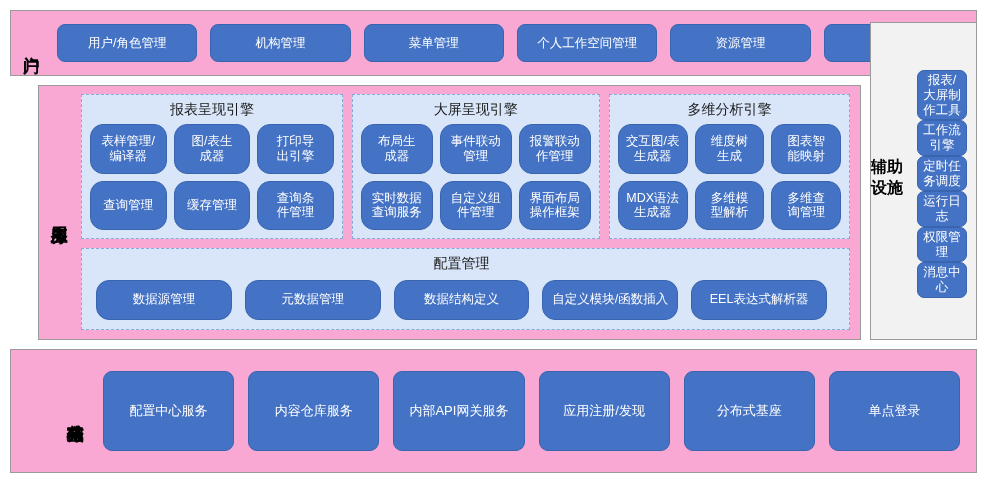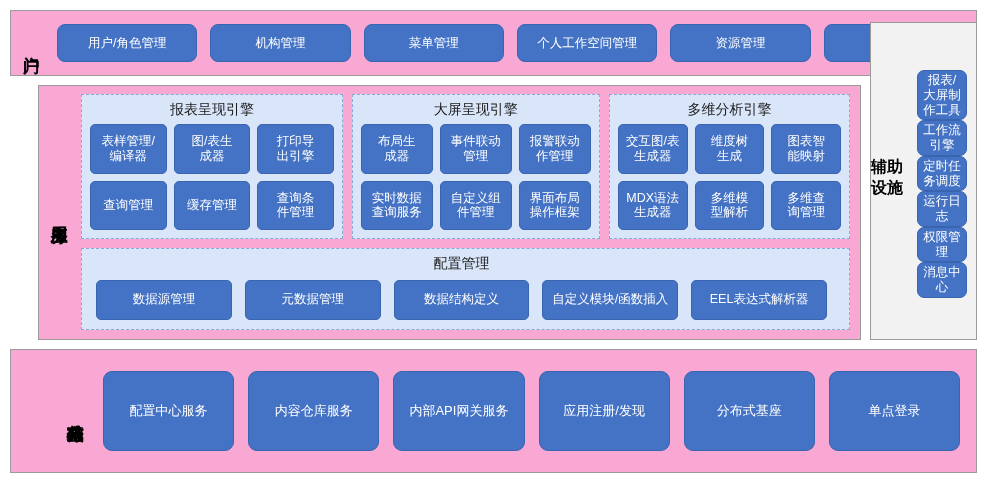--- a/index.html
+++ b/index.html
@@ -49,21 +49,21 @@
     writing-mode: vertical-rl;
     text-orientation: upright;
     white-space: nowrap;
     user-select: none;
   }
 
   
   .btn {
     background: #4472c4;
     border: 1px solid #3864b0;
-    border-radius: 5px;
+    border-radius: 13px;
     color: #ffffff;
     display: flex;
     align-items: center;
     justify-content: center;
     text-align: center;
     box-sizing: border-box;
     font-size: 12.5px;
     line-height: 1.18;
     padding: 2px 4px;
     white-space: pre-line;

